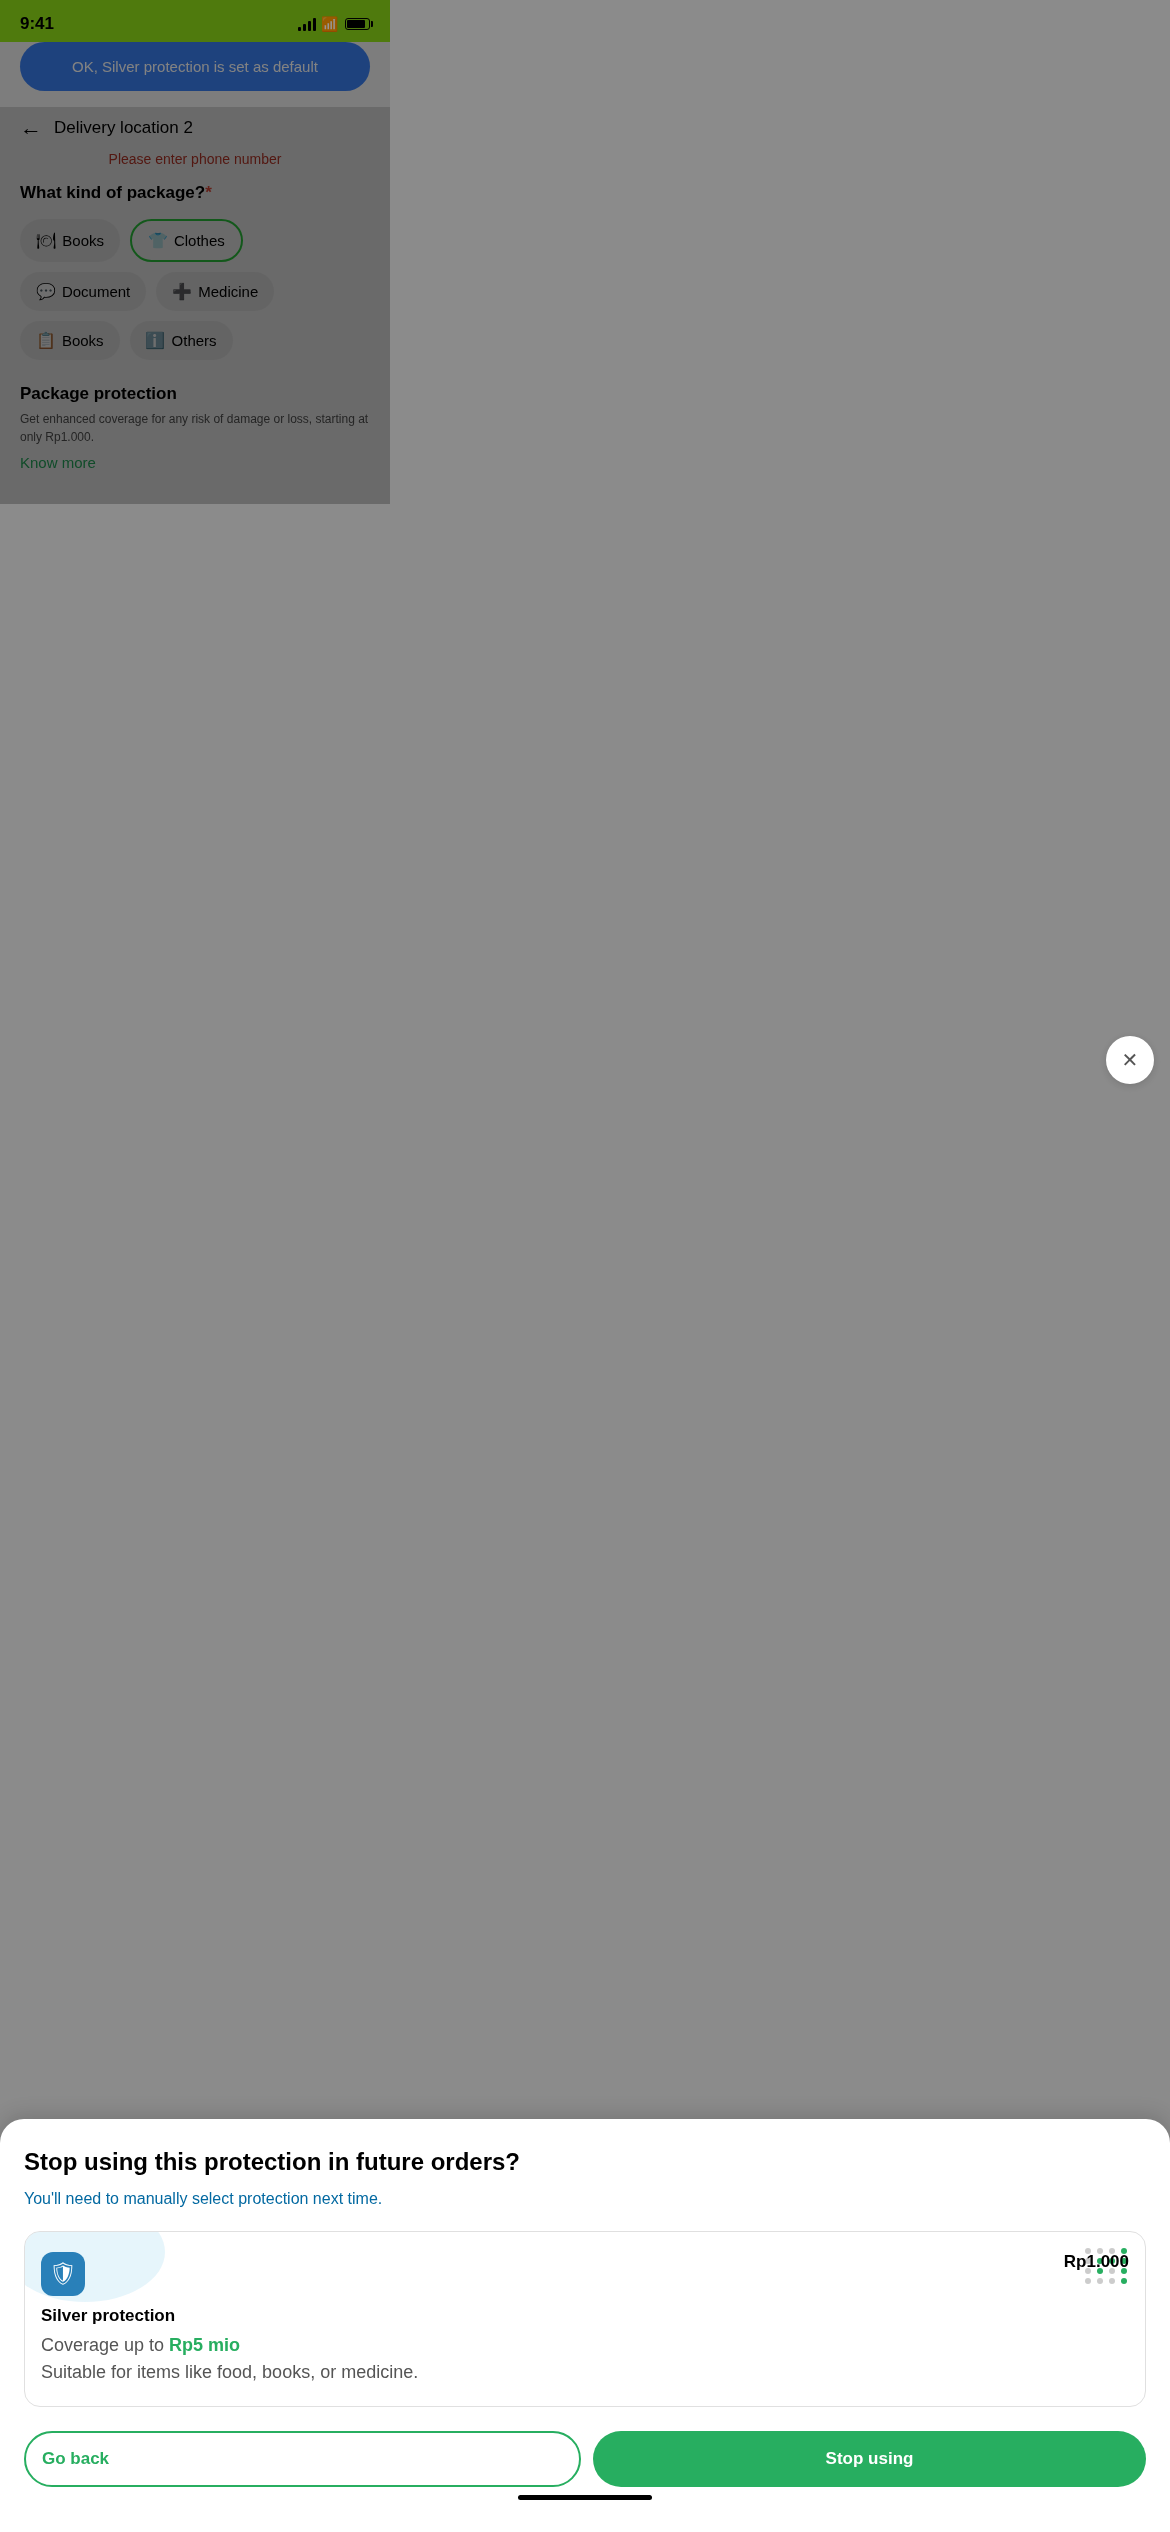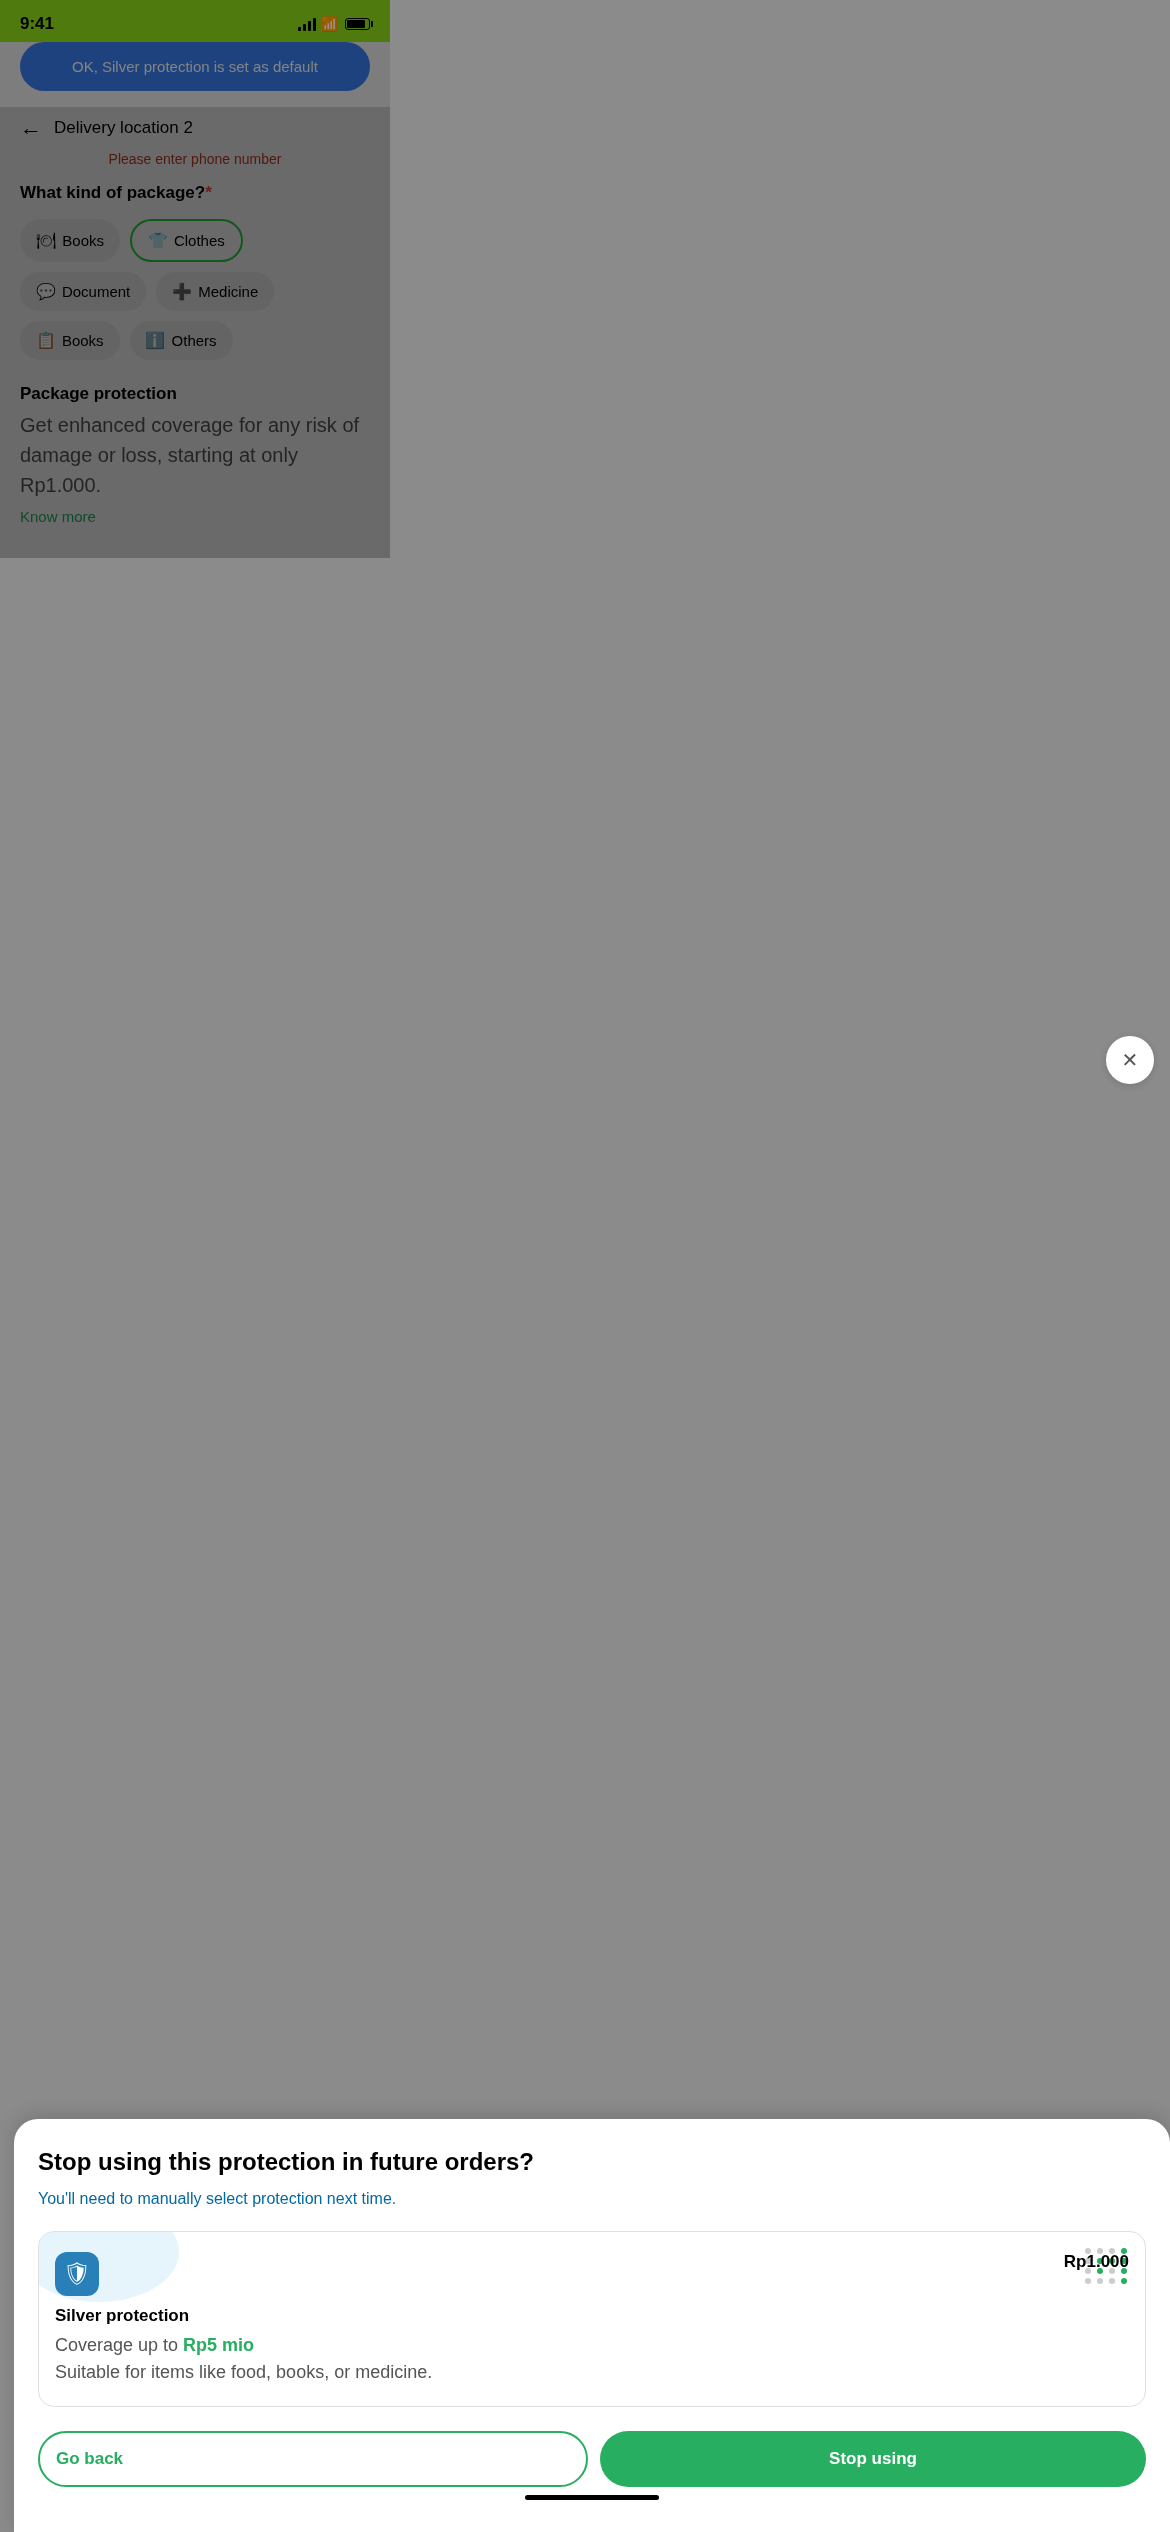--- a/index.html
+++ b/index.html
@@ -161,21 +161,21 @@
     .protection-section {
       margin-bottom: 12px;
     }
     .protection-title {
       font-size: 17px;
       font-weight: 700;
       color: #000;
       margin-bottom: 6px;
     }
     .protection-desc {
-      font-size: 20px;
+      font-size: 12px;
       color: #555;
       line-height: 1.5;
       margin-bottom: 8px;
     }
     .know-more {
       color: #27ae60;
       font-size: 15px;
       font-weight: 500;
     }
 
@@ -207,21 +207,21 @@
       color: #555;
       cursor: pointer;
       z-index: 20;
       box-shadow: 0 2px 8px rgba(0,0,0,0.15);
     }
 
     
     .bottom-sheet {
       position: fixed;
       bottom: 0;
-      left: 14px;
+      left: 0;
       right: 0;
       background: #fff;
       border-radius: 24px 24px 0 0;
       padding: 28px 24px 32px;
       z-index: 15;
       box-shadow: 0 -4px 20px rgba(0,0,0,0.15);
     }
 
     .sheet-title {
       font-size: 24px;

